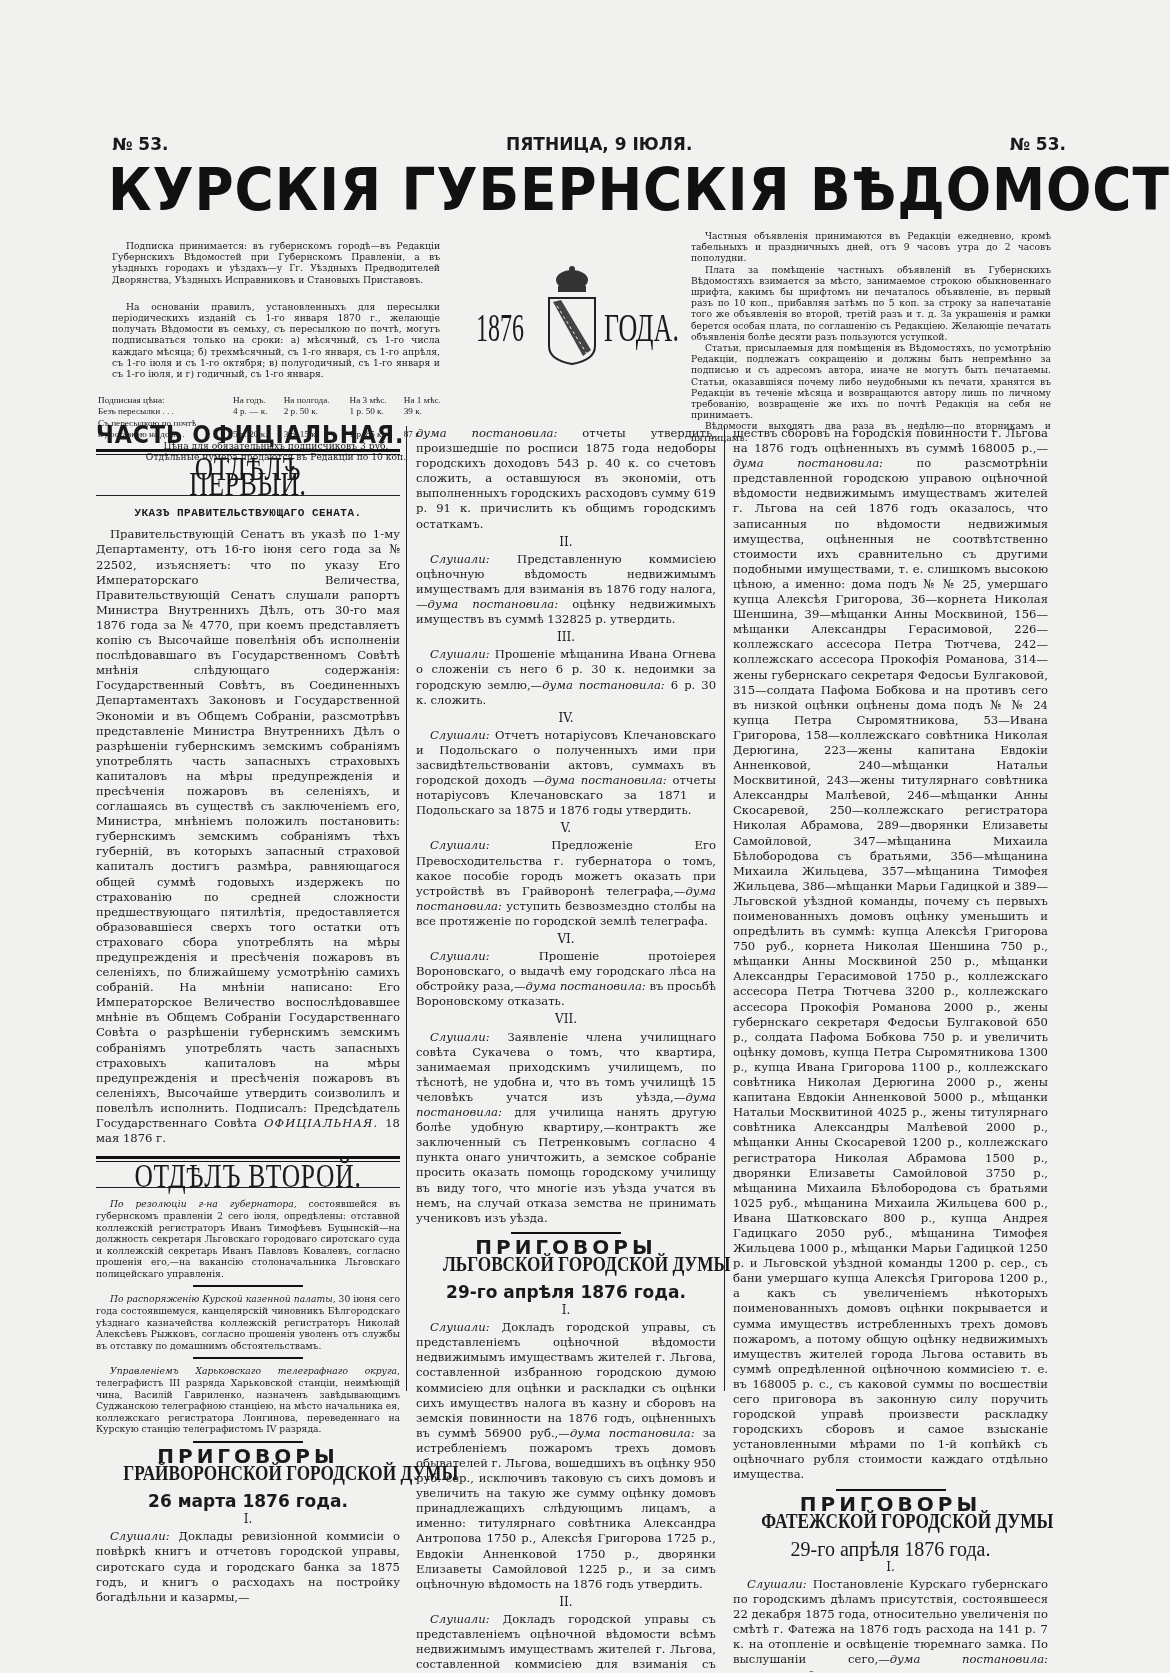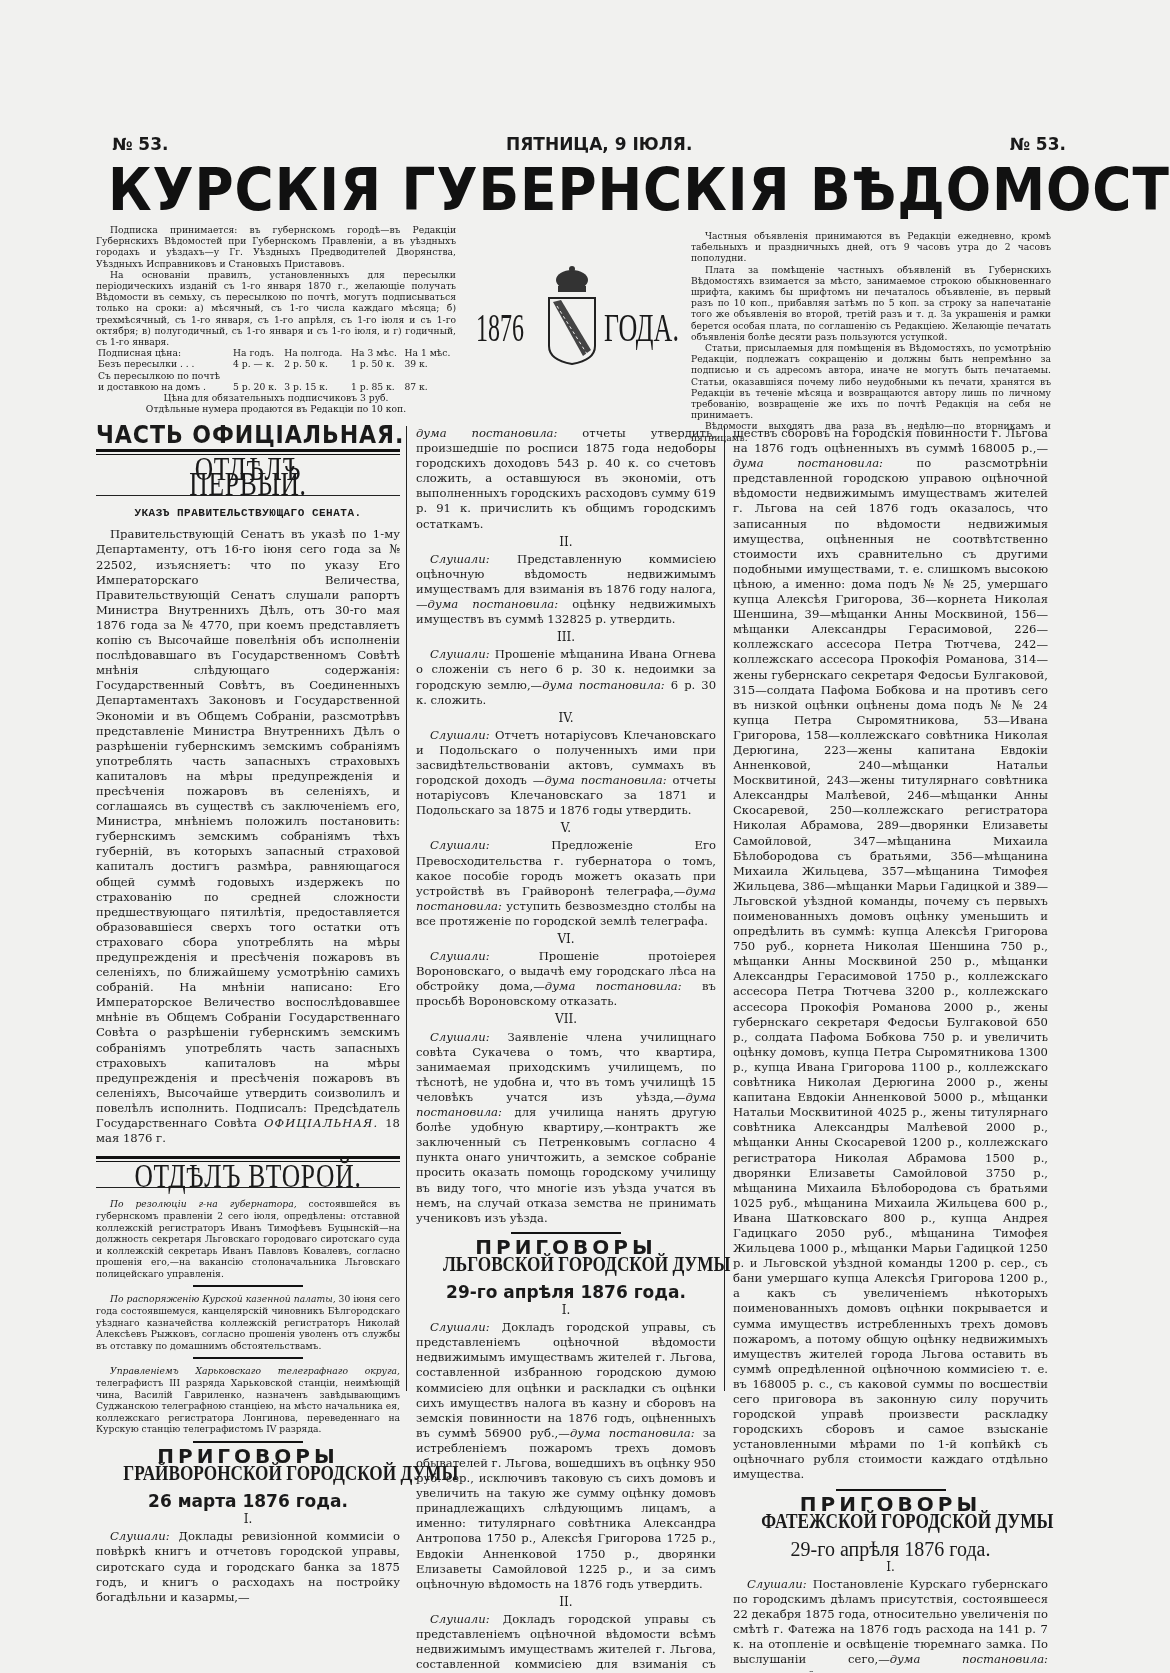--- a/index.html
+++ b/index.html
@@ -12,23 +12,23 @@
   .masthead-top .num-l { position:absolute; left:16px; top:6px; }
   .masthead-top .date { position:absolute; left:410px; top:6px; }
   .masthead-top .num-r { position:absolute; right:-20px; top:6px; }
   .title {
     font-family:"DejaVu Sans","Liberation Sans",sans-serif; font-weight:900; font-size:58px; letter-spacing:1px;
     transform:scaleX(0.92); transform-origin:left; white-space:nowrap; line-height:64px; margin-left:12px;
     color:#111;
   }
   .header-row { position:relative; height:220px; }
   .hdr-left { position:absolute; left:0; top:2px; width:360px; font-size:9.2px; line-height:11.2px; text-align:justify; }
-  .hdr-left p { margin:0; text-indent:14px; }
+  .hdr-left p { margin:16px; text-indent:14px; }
   .price-table { width:100%; border-collapse:collapse; font-size:9.2px; }
-  .price-table td { padding:0 2px; white-space:nowrap; }
+  .price-table td { padding:0 2px; white-space:nowrap;font-family:Liberation Serif, serif; }
   .hdr-center { position:absolute; left:380px; top:30px; width:200px; height:120px; }
   .year { position:absolute; left:0; top:52px; font-family:"Liberation Serif",serif; font-size:40px; transform:scaleX(0.6); transform-origin:left; }
   .goda { position:absolute; left:128px; top:52px; font-family:"Liberation Serif",serif; font-size:40px; transform:scaleX(0.65); transform-origin:left; }
   .crest { position:absolute; left:67px; top:14px; width:58px; height:100px; }
   .hdr-right { position:absolute; left:595px; top:2px; width:360px; font-size:9.2px; line-height:11.2px; text-align:justify;margin-top:6px; }
   .hdr-right p { margin:0; text-indent:14px; }
 
   .cols { position:absolute; left:0; top:298px; width:960px; }
   .col { position:absolute; top:0; font-size:11.6px; line-height:15.1px; text-align:justify; }
   .col p { margin:0; text-indent:14px; }
@@ -165,21 +165,21 @@
       <div class="rn">III.</div>
       <p><i>Слушали:</i> <span>Прошеніе мѣщанина Ивана Огнева о сложеніи съ него 6 р. 30 к. недоимки за городскую землю,—</span><i>дума постановила:</i> <span>6 р. 30 к. сложить.</span></p>
 
       <div class="rn">IV.</div>
       <p><i>Слушали:</i> <span>Отчетъ нотаріусовъ Клечановскаго и Подольскаго о полученныхъ ими при засвидѣтельствованіи актовъ, суммахъ въ городской доходъ —</span><i>дума постановила:</i> <span>отчеты нотаріусовъ Клечановскаго за 1871 и Подольскаго за 1875 и 1876 годы утвердить.</span></p>
 
       <div class="rn">V.</div>
       <p><i>Слушали:</i> <span>Предложеніе Его Превосходительства г. губернатора о томъ, какое пособіе городъ можетъ оказать при устройствѣ въ Грайворонѣ телеграфа,—</span><i>дума постановила:</i> <span>уступить безвозмездно столбы на все протяженіе по городской землѣ телеграфа.</span></p>
 
       <div class="rn">VI.</div>
-      <p><i>Слушали:</i> <span>Прошеніе протоіерея Вороновскаго, о выдачѣ ему городскаго лѣса на обстройку дома,—</span><i>дума постановила:</i> <span>въ просьбѣ Вороновскому отказать.</span></p>
+      <p><i>Слушали:</i> <span>Прошеніе протоіерея Вороновскаго, о выдачѣ ему городскаго лѣса на обстройку раза,—</span><i>дума постановила:</i> <span>въ просьбѣ Вороновскому отказать.</span></p>
 
       <div class="rn">VII.</div>
       <p><i>Слушали:</i> <span>Заявленіе члена училищнаго совѣта Сукачева о томъ, что квартира, занимаемая приходскимъ училищемъ, по тѣснотѣ, не удобна и, что въ томъ училищѣ 15 человѣкъ учатся изъ уѣзда,—</span><i>дума постановила:</i> <span>для училища нанять другую болѣе удобную квартиру,—контрактъ же заключенный съ Петренковымъ согласно 4 пункта онаго уничтожить, а земское собраніе просить оказать помощь городскому училищу въ виду того, что многіе изъ уѣзда учатся въ немъ, на случай отказа земства не принимать учениковъ изъ уѣзда.</span></p>
 
       <div class="short-rule"></div>
       <div class="verdict-h1">ПРИГОВОРЫ</div>
       <div class="verdict-h2">ЛЬГОВСКОЙ ГОРОДСКОЙ ДУМЫ</div>
       <div class="verdict-h3">29-го апрѣля 1876 года.</div>
 
       <div class="rn">I.</div>

